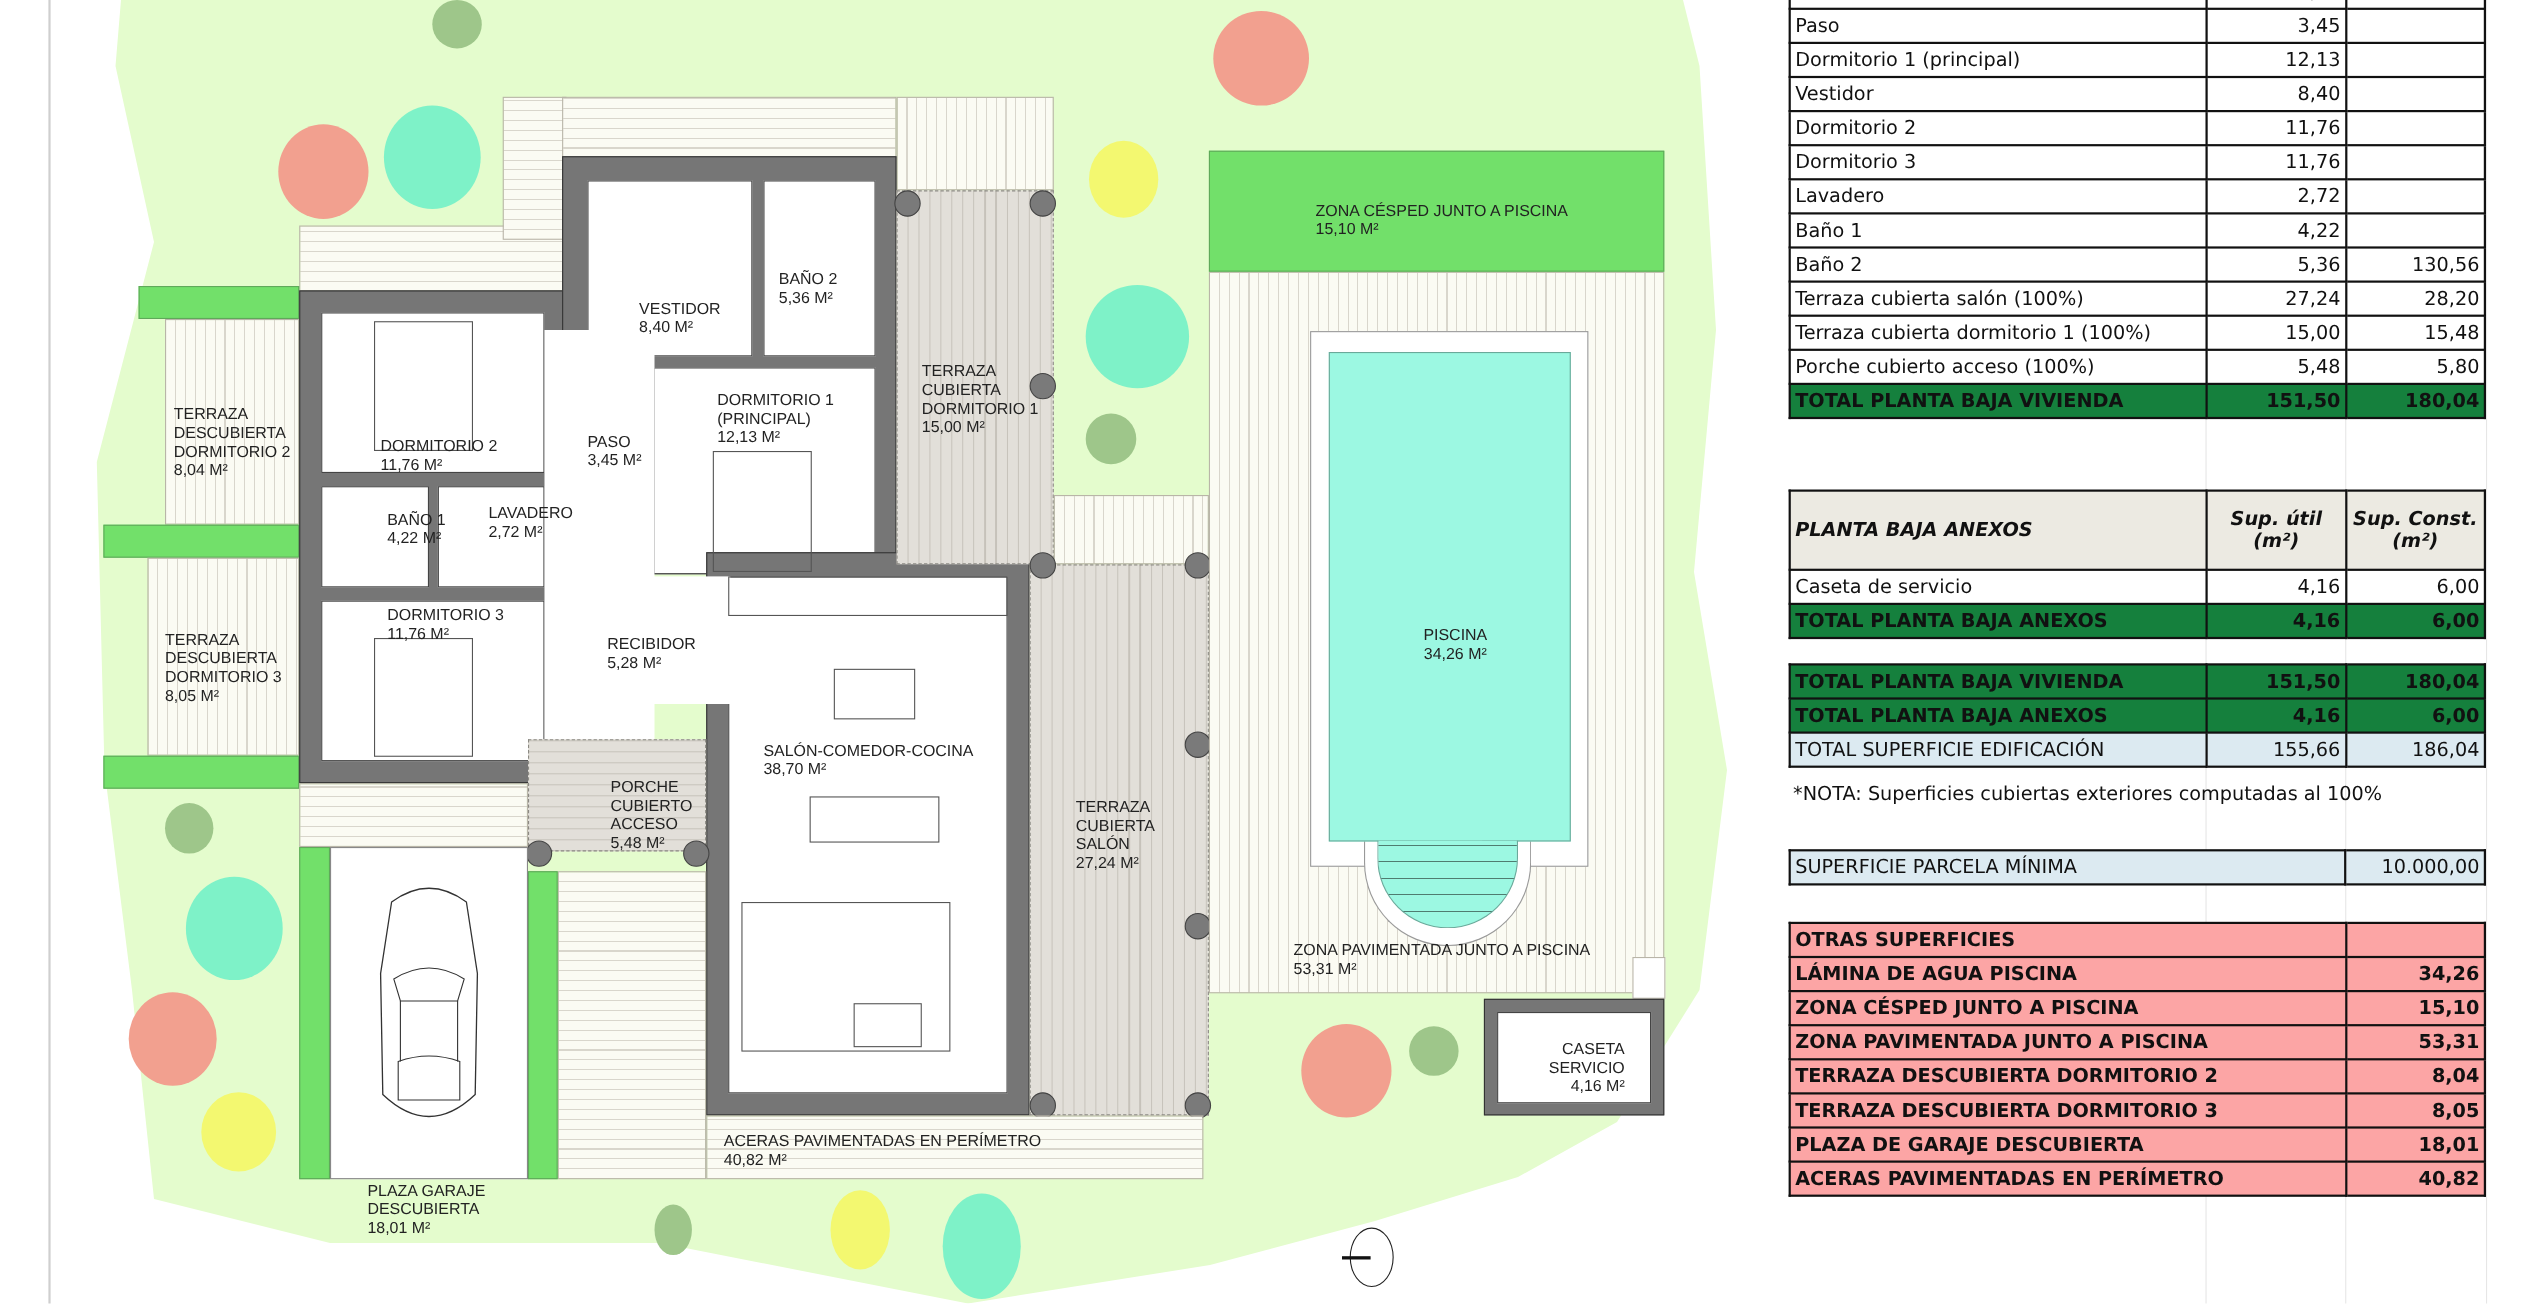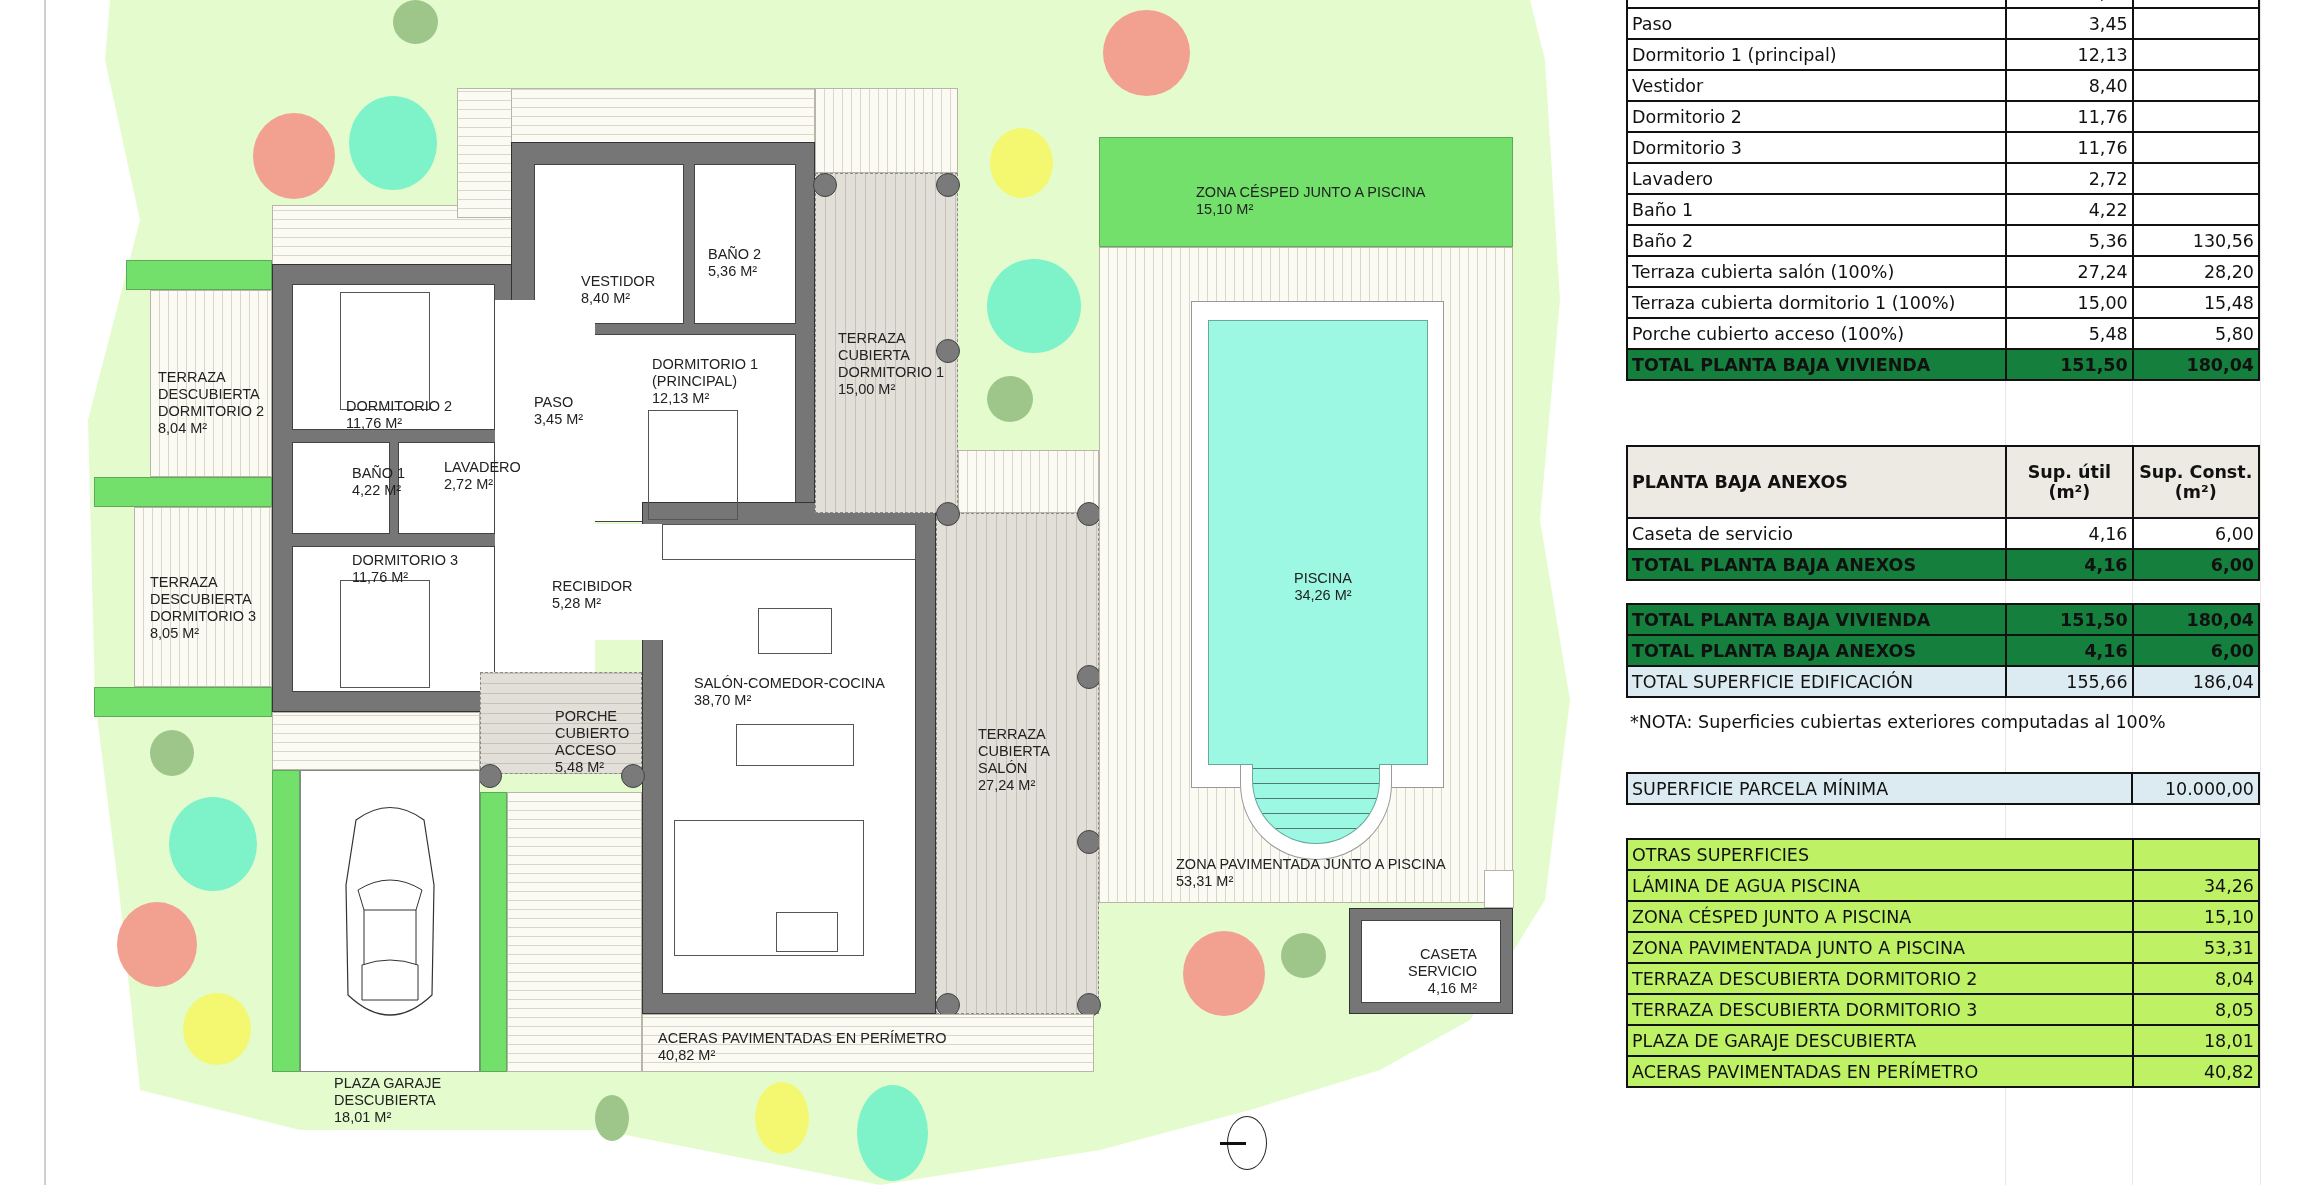--- a/index.html
+++ b/index.html
@@ -18,23 +18,23 @@
   .pillar{position:absolute;width:22px;height:22px;border-radius:50%;background:#7a7a7a;border:1px solid #444;}
   .tree{position:absolute;border-radius:50%;}
   .furn{position:absolute;border:1px solid #555;background:transparent;box-sizing:border-box;}
   
   #areas{position:absolute;left:1626px;top:0;width:634px;}
   .tbl{position:absolute;left:0;width:634px;border-collapse:collapse;font-family:"DejaVu Sans",sans-serif;font-size:17.5px;color:#111;}
   .tbl td{border:2.5px solid #111;height:31px;padding:0 4px;box-sizing:border-box;white-space:nowrap;}
   .tbl td.n{text-align:right;}
   .tbl tr.tot td{background:#15803d;font-weight:bold;}
   .tbl tr.blue td{background:#dceaf1;font-weight:normal;}
-  .tbl tr.hdr td{background:#eceae2;font-weight:bold;height:72px;}
+  .tbl tr.hdr td{background:#eceae2;font-weight:bold;height:72px;font-style:italic;}
   .tbl tr.hdr td.c{text-align:center;line-height:20px;}
-  .tbl tr.other td{background:#bef264;font-weight:normal;}
+  .tbl tr.other td{background:#fca5a5;font-weight:bold;}
   .note{position:absolute;left:4px;font-family:"DejaVu Sans",sans-serif;font-size:17.5px;color:#111;white-space:nowrap;}
   .gridcol{position:absolute;top:0;width:1px;height:1185px;background:#e6e6e6;}
 </style>
 </head>
 <body>
 
 <div class="border-line"></div>
 
 <div id="plan">
 

